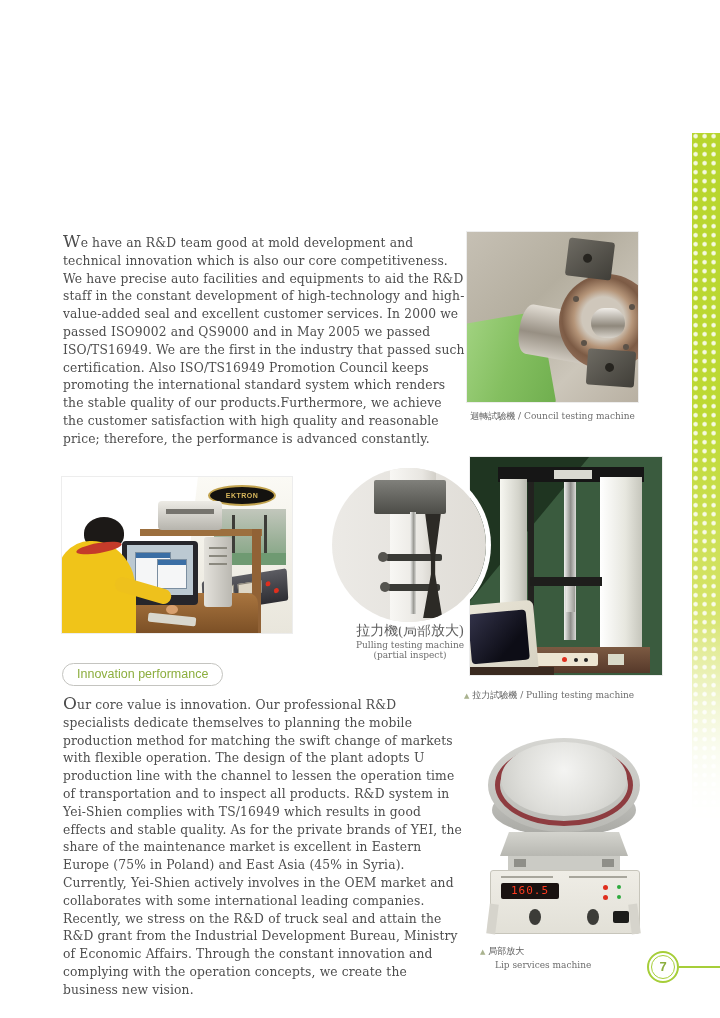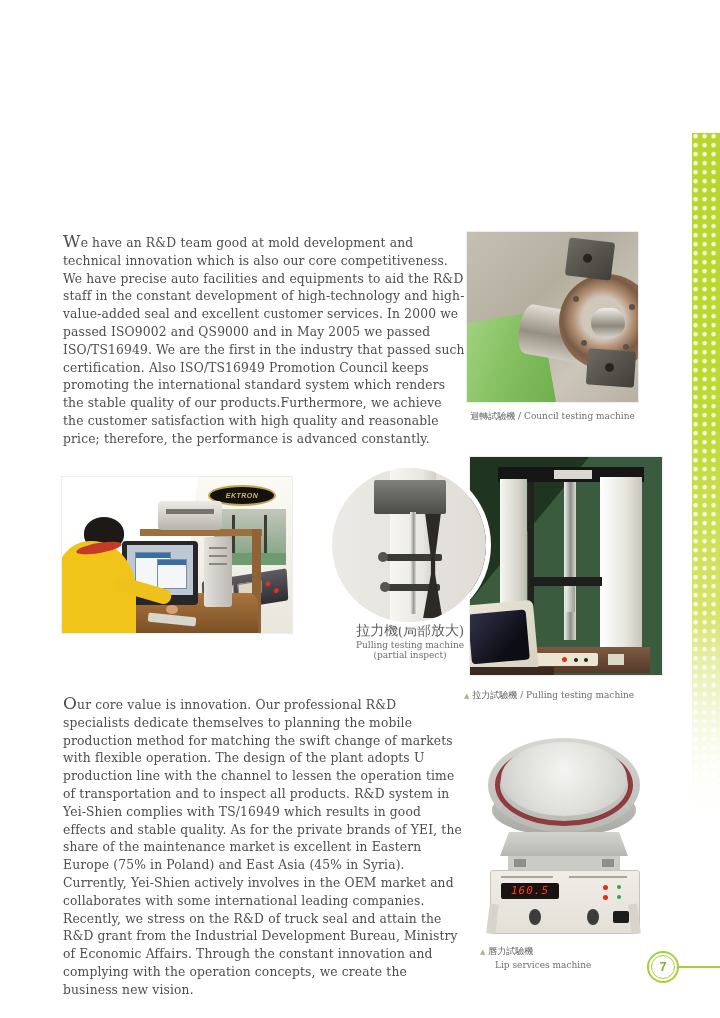--- a/index.html
+++ b/index.html
@@ -36,21 +36,21 @@
     letter-spacing:.15px;}
   .body-text::first-letter{font-size:17px;}
 
   
   .cap{font-size:9px;color:#6e6e6e;}
   .cap .zh{font-family:Liberation Serif, serif;color:#606060;}
   .cap .en{font-family:"DejaVu Serif",serif;}
   .marker{color:#a9b28e;font-size:7px;font-family:"DejaVu Sans",sans-serif;}
 
   
-  .photo{overflow:hidden;box-shadow:0 0 0 1px rgba(0,0,0,.07);font-style:italic;}
+  .photo{overflow:hidden;box-shadow:0 0 0 1px rgba(0,0,0,.07);}
 
   
   .ph1{left:467px;top:232px;width:171px;height:170px;
     background:linear-gradient(135deg,#c6c0b4 0%,#b4ae9f 40%,#ccc6ba 72%,#b8b0a2 100%);}
   .ph1-green{left:-10px;top:86px;width:92px;height:96px;border-radius:6px;transform:rotate(-10deg);
     background:linear-gradient(120deg,#a8d788 0%,#84bf60 55%,#6fae4e 100%);}
   .ph1-cyl{left:52px;top:78px;width:88px;height:50px;border-radius:10px/45%;transform:rotate(10deg);
     background:linear-gradient(180deg,#e2ddd4 0%,#978f83 55%,#cfc9bf 100%);}
   .ph1-flange{left:92px;top:42px;width:96px;height:96px;border-radius:50%;
     background:radial-gradient(circle at 46% 46%,#cfc7bb 0 29%,#b59579 40%,#7c5b45 56%,#93705a 72%,#6a4b39 100%);}
@@ -285,20 +285,23 @@
     </div>
     <div class="abs ph4-desk"></div>
   </div>
   <div class="abs cap" style="left:464px;top:689px;width:230px;">
     <span class="marker">▲</span>
     <span class="zh">拉力試驗機</span>
     <span>/</span>
     <span class="en">Pulling testing machine</span>
   </div>
 
+  <div class="abs" style="left:62px;top:663px;">
+    <span class="pill">Innovation performance</span>
+  </div>
   <div class="abs body-text" style="left:63px;top:695px;">Our core value is innovation. Our professional R&amp;D specialists dedicate themselves to planning the mobile production method for matching the swift change of markets with flexible operation. The design of the plant adopts U production line with the channel to lessen the operation time of transportation and to inspect all products. R&amp;D system in Yei-Shien complies with TS/16949 which results in good effects and stable quality. As for the private brands of YEI, the share of the maintenance market is excellent in Eastern Europe (75% in Poland) and East Asia (45% in Syria). Currently, Yei-Shien actively involves in the OEM market and collaborates with some international leading companies. Recently, we stress on the R&amp;D of truck seal and attain the R&amp;D grant from the Industrial Development Bureau, Ministry of Economic Affairs. Through the constant innovation and complying with the operation concepts, we create the business new vision.</div>
 
   <div class="abs photo ph5">
     <div class="abs ph5-collar"></div>
     <div class="abs ph5-disc">
       <div class="abs ph5-red"></div>
       <div class="abs ph5-face"></div>
     </div>
     <div class="abs ph5-plat"></div>
     <div class="abs ph5-clampbar">
@@ -316,21 +319,21 @@
       <div class="abs knob" style="left:38px;top:38px;"></div>
       <div class="abs knob" style="left:96px;top:38px;"></div>
       <div class="abs ph5-switch" style="left:122px;top:40px;"></div>
     </div>
     <div class="abs ph5-leg" style="left:10px;top:172px;transform:rotate(7deg);"></div>
     <div class="abs ph5-leg" style="left:152px;top:172px;transform:rotate(-7deg);"></div>
   </div>
   <div class="abs cap" style="left:480px;top:945px;width:200px;">
     <div>
       <span class="marker">▲</span>
-      <span class="zh">唇力試驗機</span>
+      <span class="zh">局部放大</span>
     </div>
     <div class="en" style="margin-left:15px;margin-top:2px;">Lip services machine</div>
   </div>
 
   <div class="abs pn-outer">
     <div class="abs pn-inner">7</div>
   </div>
   <div class="abs pn-line"></div>
 
 </div>

